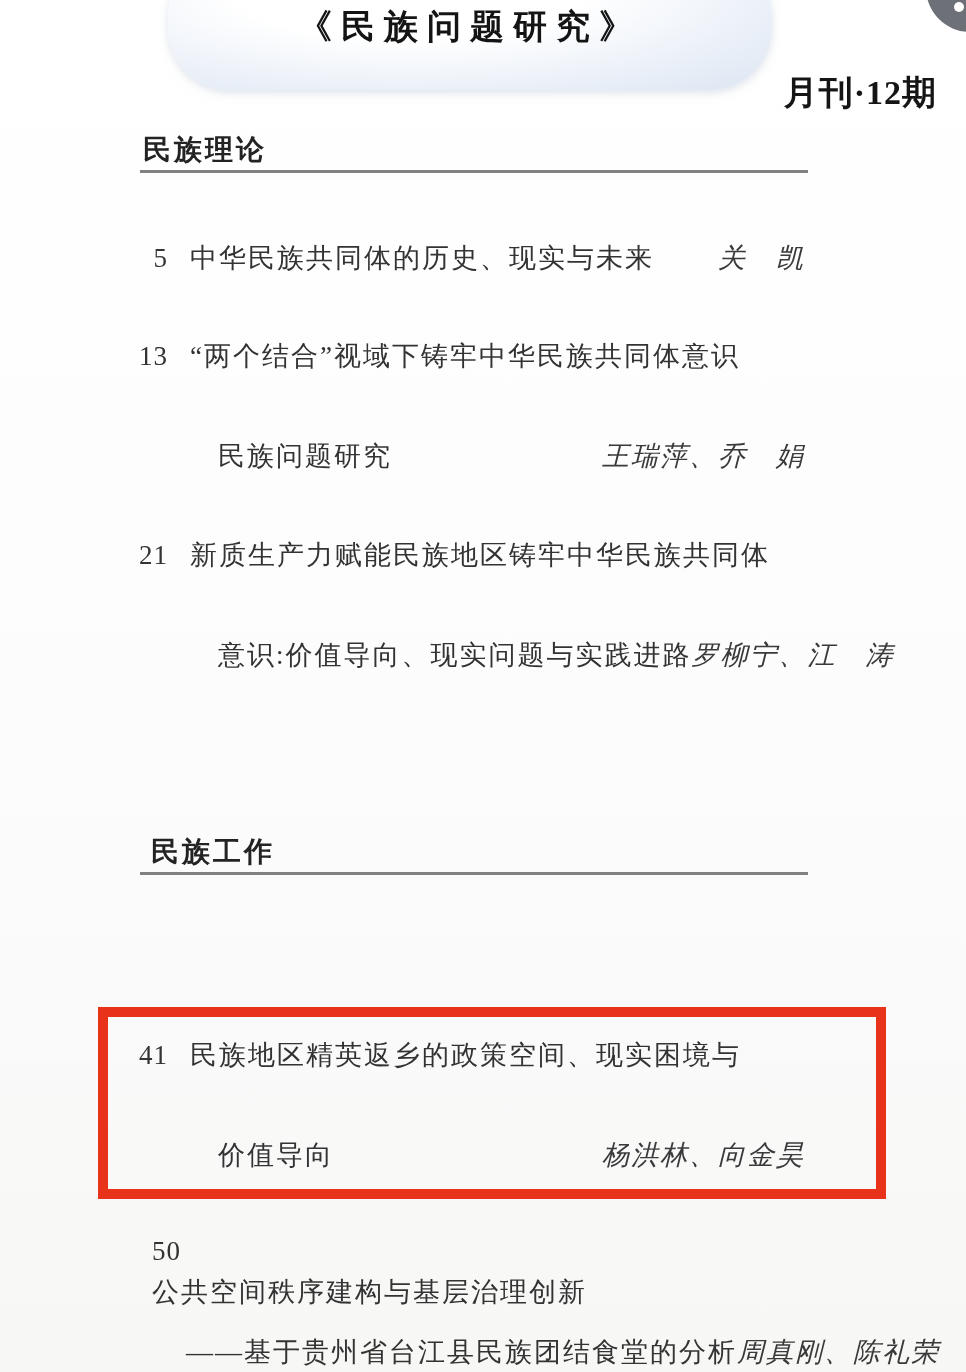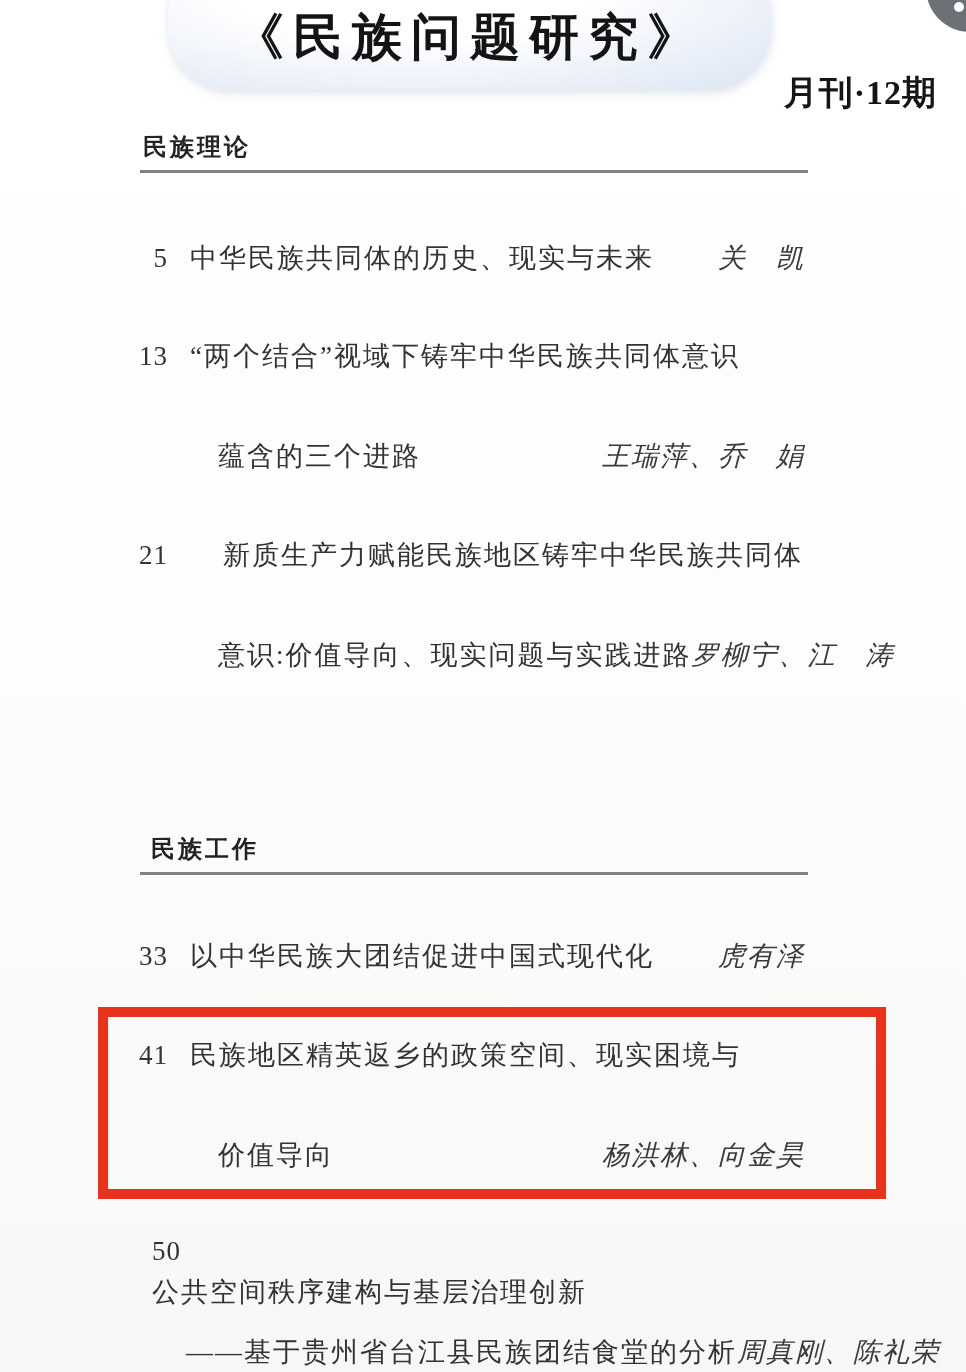--- a/index.html
+++ b/index.html
@@ -11,41 +11,41 @@
 
   
   .title-pill {
     position:absolute; left:168px; top:-46px; width:604px; height:136px;
     border-radius:62px;
     background:radial-gradient(ellipse at 40% 28%, #ffffff 34%, #f0f4fa 62%, #dbe5f2 100%);
     box-shadow:0 3px 8px rgba(160,175,195,0.35);
   }
   .title-text {
     position:absolute; left:0; right:0; top:50px; text-align:center;
-    font-size:50px; font-weight:bold; letter-spacing:9px; color:#141414;
+    font-size:34px; font-weight:bold; letter-spacing:9px; color:#141414;
     font-family:"Liberation Serif", serif; white-space:nowrap;
   }
 
   .issue-label {
     position:absolute; right:29px; top:70px; font-size:34px; font-weight:bold;
     color:#151515; letter-spacing:1px; font-family:"Liberation Serif", serif;margin-left:31px;
   }
 
   
   .corner-circle {
     position:absolute; left:926px; top:-56px; width:88px; height:88px;
     border-radius:50%; background:#6d7177;
   }
   .corner-dot {
     position:absolute; left:28px; top:58px; width:10px; height:10px;
     border-radius:50%; background:#ffffff;
   }
 
   .sec-title {
-    position:absolute; left:143px; font-size:24px; font-weight:bold;
+    position:absolute; left:143px; font-size:28px; font-weight:bold;
     font-family:"Liberation Sans", sans-serif; color:#232323; letter-spacing:3px;
     white-space:nowrap;
   }
   .sec-line { position:absolute; left:140px; width:668px; height:3px; background:#818181; }
   .sec1-title { top:131px; }  .sec1-line { top:170px; }
   .sec2-title { top:833px;margin-left:8px; }  .sec2-line { top:872px; }
 
   .row {
     position:absolute; left:130px; width:675px; display:flex; align-items:baseline;
     font-size:27px; color:#333333; white-space:nowrap;
@@ -53,21 +53,21 @@
   .row .pg { flex:0 0 38px; text-align:right; letter-spacing:1px; }
   .row .tt { margin-left:22px; letter-spacing:2px; }
   .row.cont .tt { margin-left:50px; }
   .row.dash .tt { margin-left:18px; }
   .row .au { margin-left:auto; font-style:italic; letter-spacing:2px; white-space:pre; color:#3a3a3a; }
   .row.wide { width:733px; }
 
   .r1  { top:240px; }
   .r2  { top:338px;align-items:center; }
   .r3  { top:438px; }
-  .r4  { top:537px;gap:33px; }
+  .r4  { top:537px; }
   .r5  { top:637px; }
   .r6  { top:938px; }
   .r7  { top:1037px;justify-content:center; }
   .r8  { top:1137px; }
   .r9  { top:1236px;flex-direction:column; }
   .r10 { top:1334px;text-align:right; }
 
   .highlight-box {
     position:absolute; left:98px; top:1007px; width:768px; height:172px;
     border:10px solid #e8331a; background:transparent;
@@ -98,44 +98,39 @@
   </div>
 
   <div class="row r2">
     <span class="pg">13</span>
     <span class="tt">“两个结合”视域下铸牢中华民族共同体意识</span>
     <span class="au"></span>
   </div>
 
   <div class="row r3 cont">
     <span class="pg"></span>
-    <span class="tt">蕴含的三个进路</span>
+    <span class="tt">民族问题研究</span>
     <span class="au">王瑞萍、乔　娟</span>
   </div>
 
   <div class="row r4">
     <span class="pg">21</span>
     <span class="tt">新质生产力赋能民族地区铸牢中华民族共同体</span>
     <span class="au"></span>
   </div>
 
   <div class="row r5 cont">
     <span class="pg"></span>
     <span class="tt">意识:价值导向、现实问题与实践进路</span>
     <span class="au">罗柳宁、江　涛</span>
   </div>
 
   <div class="sec-title sec2-title">民族工作</div>
   <div class="sec-line sec2-line"></div>
 
-  <div class="row r6">
-    <span class="pg">33</span>
-    <span class="tt">以中华民族大团结促进中国式现代化</span>
-    <span class="au">虎有泽</span>
-  </div>
 
   <div class="highlight-box"></div>
 
   <div class="row r7">
     <span class="pg">41</span>
     <span class="tt">民族地区精英返乡的政策空间、现实困境与</span>
     <span class="au"></span>
   </div>
 
   <div class="row r8 cont">

